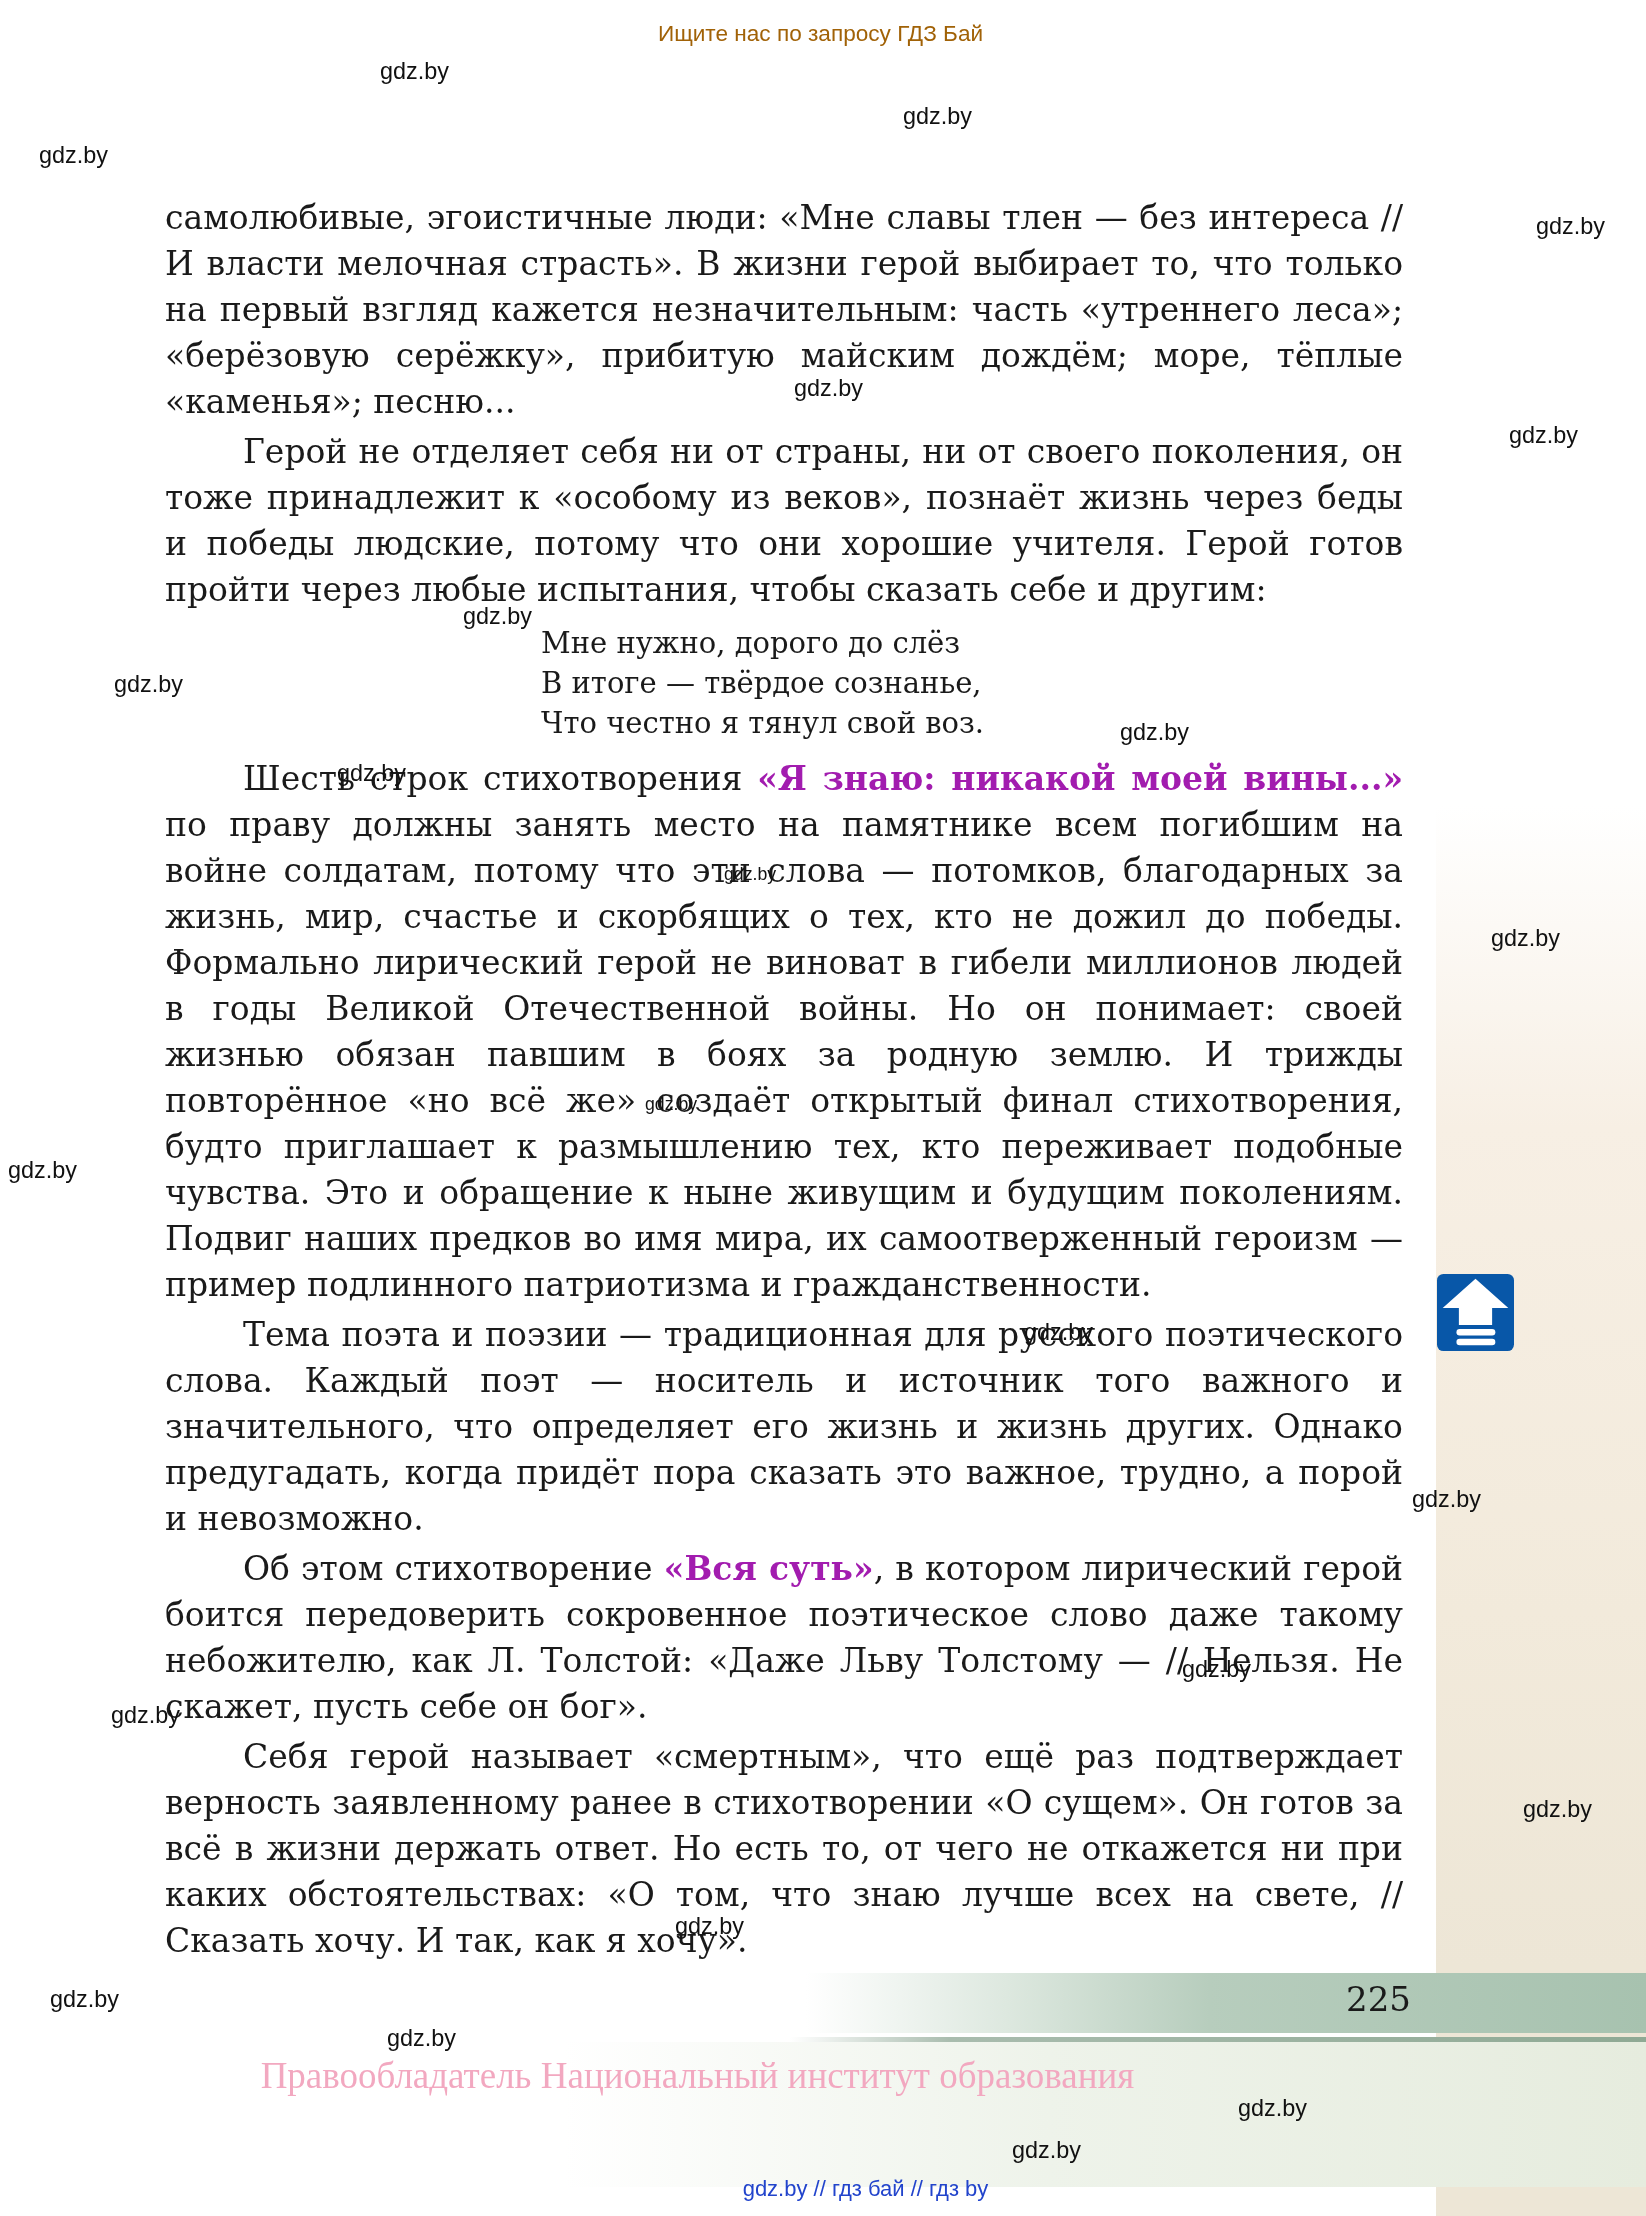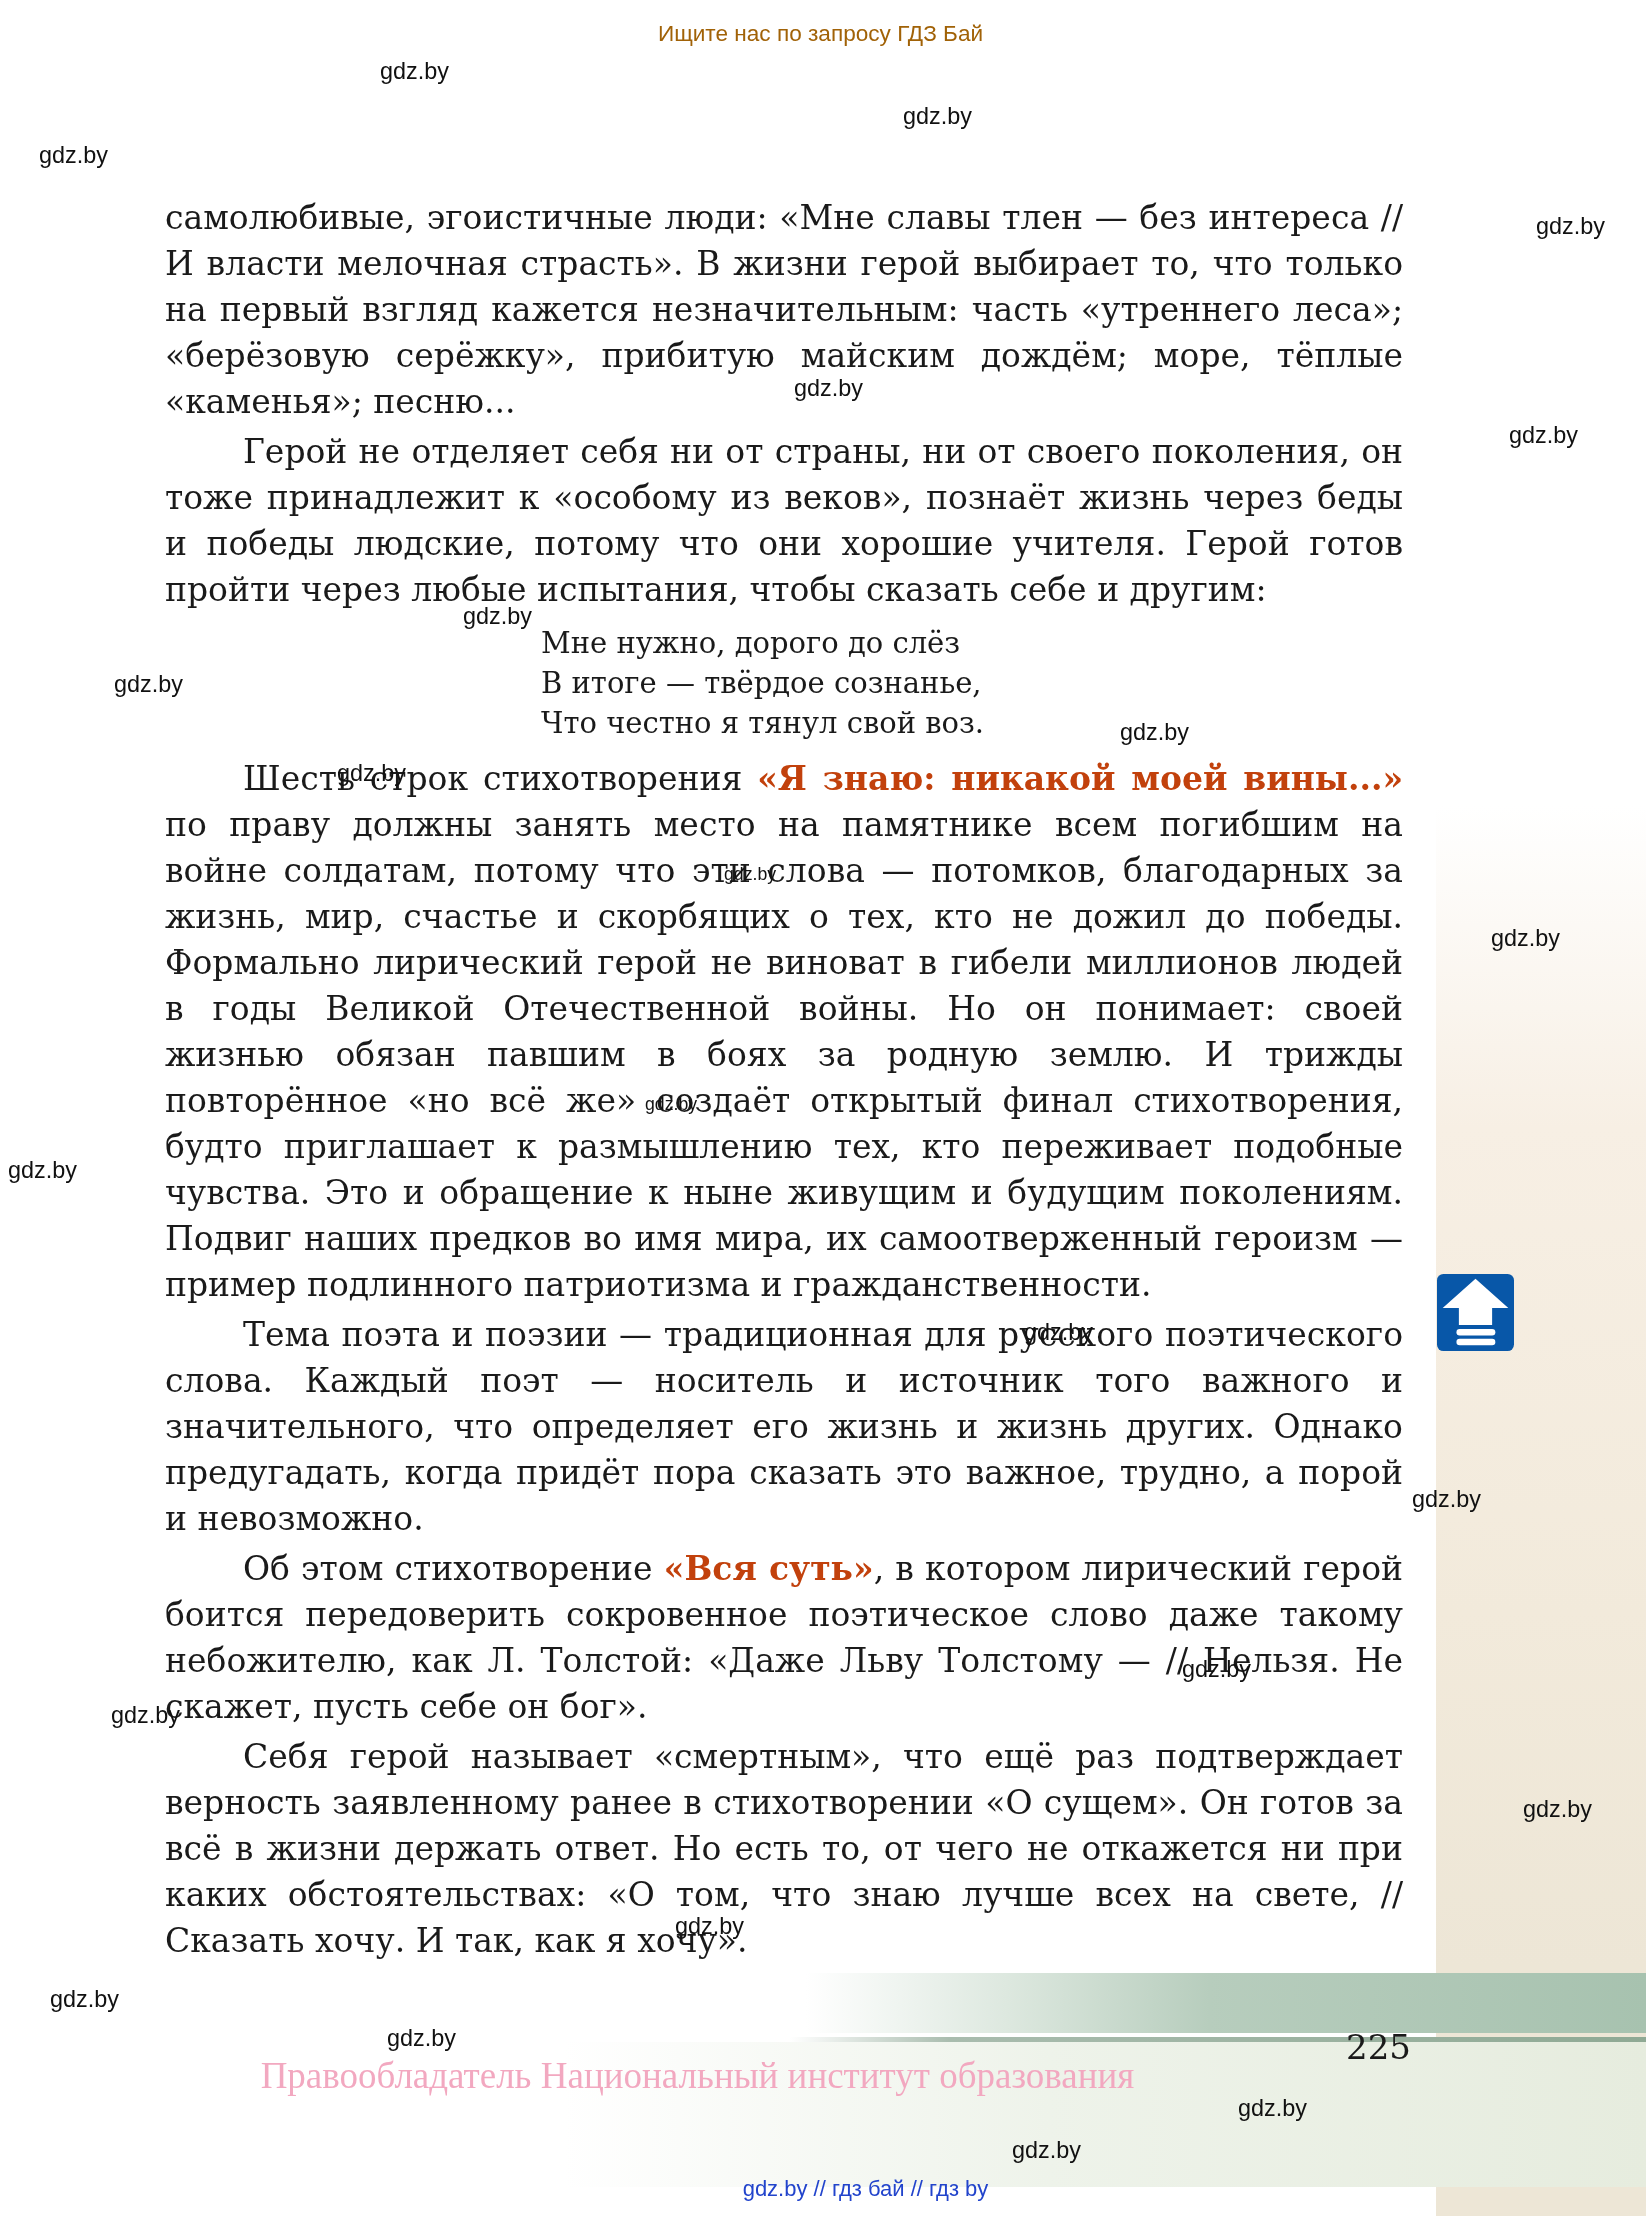--- a/index.html
+++ b/index.html
@@ -23,42 +23,41 @@
     background: linear-gradient(to right, rgba(150,170,155,0) 0px, #a9bcae 161px, #8fa994 857px);
   }
   .footer-glow {
     position: absolute; left: 0; top: 2042px; width: 1647px; height: 145px;
     background: linear-gradient(to right, rgba(255,255,255,0) 0px, rgba(255,255,255,0) 564px, #eef3ea 1048px, #e6ecde 1647px);
   }
   .page-number {
     position: absolute; left: 1346px; top: 1979px; width: 64px;
     font-size: 34px; color: #1a1a1a; text-align: right;
     font-family: "DejaVu Serif", "Liberation Serif", serif;
-    margin-top: 48px;
   }
   .top-banner {
     position: absolute; left: 0; top: 21px; width: 1641px; text-align: center;
     font-family: "Liberation Sans", sans-serif; font-size: 22.6px; color: #a16207;
   }
   .bottom-links {
     position: absolute; left: 0; top: 2176px; width: 1647px; text-align: center;
     font-family: "Liberation Sans", sans-serif; font-size: 22px; color: #2244cc; margin-left: 42px;
   }
   .copyright {
     position: absolute; left: 0; top: 2054px; width: 1468px; text-align: center;
     font-family: Liberation Serif, serif; font-size: 37px; color: #f2a8c0;
     padding-right: 73px; box-sizing: border-box;
   }
   .content {
     position: absolute; left: 161px; top: 191px; width: 1246px;
     font-size: 33px; line-height: 46px; color: #1a1a1a;
   }
   .para { margin: 4px; text-align: justify; text-align-last: left; }
   .para.indent { text-indent: 78px; }
-  .hl { color: #c2410c; font-weight: bold; }
+  .hl { color: #a21caf; font-weight: bold; }
   .verse {
     margin: 9.7px 0 13px 380px; font-size: 29px; line-height: 40px;
   }
   .verse div { white-space: nowrap; }
   .wm {
     position: absolute; font-family: "Liberation Sans", sans-serif;
     font-size: 23.4px; color: #111; white-space: nowrap;
   }
   .wm.small { font-size: 17.7px; }
   .scroll-top-btn {

